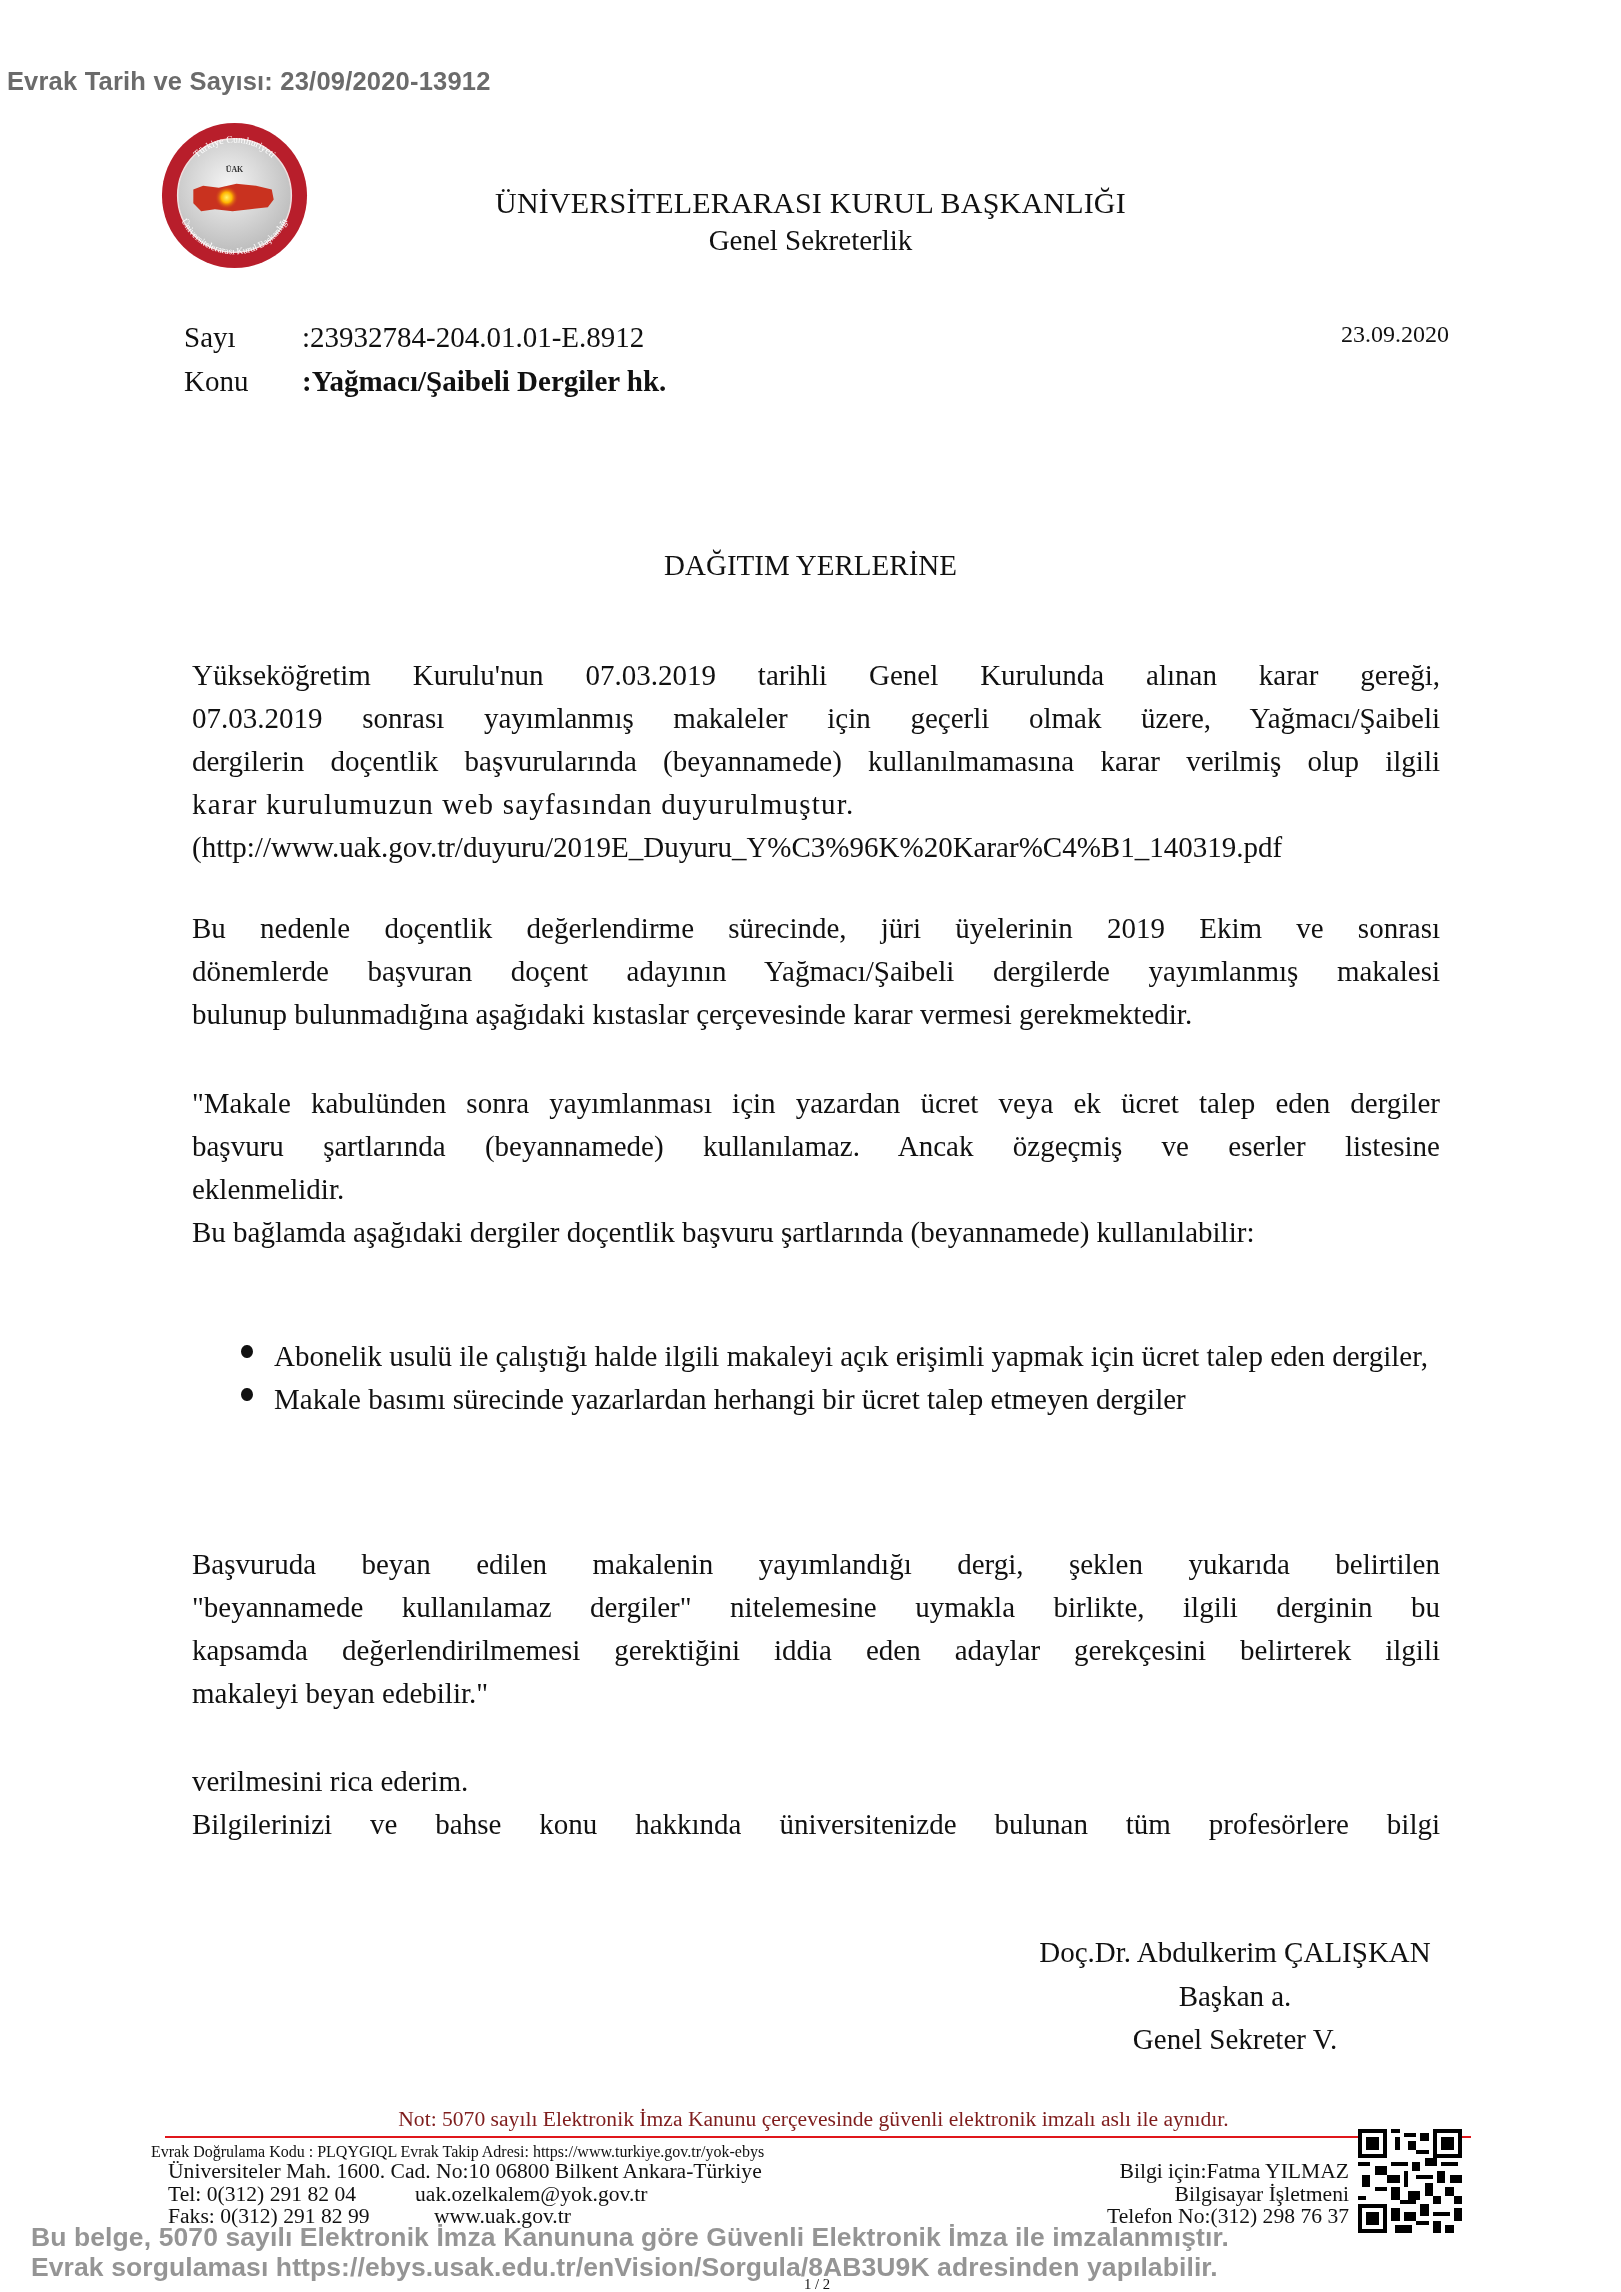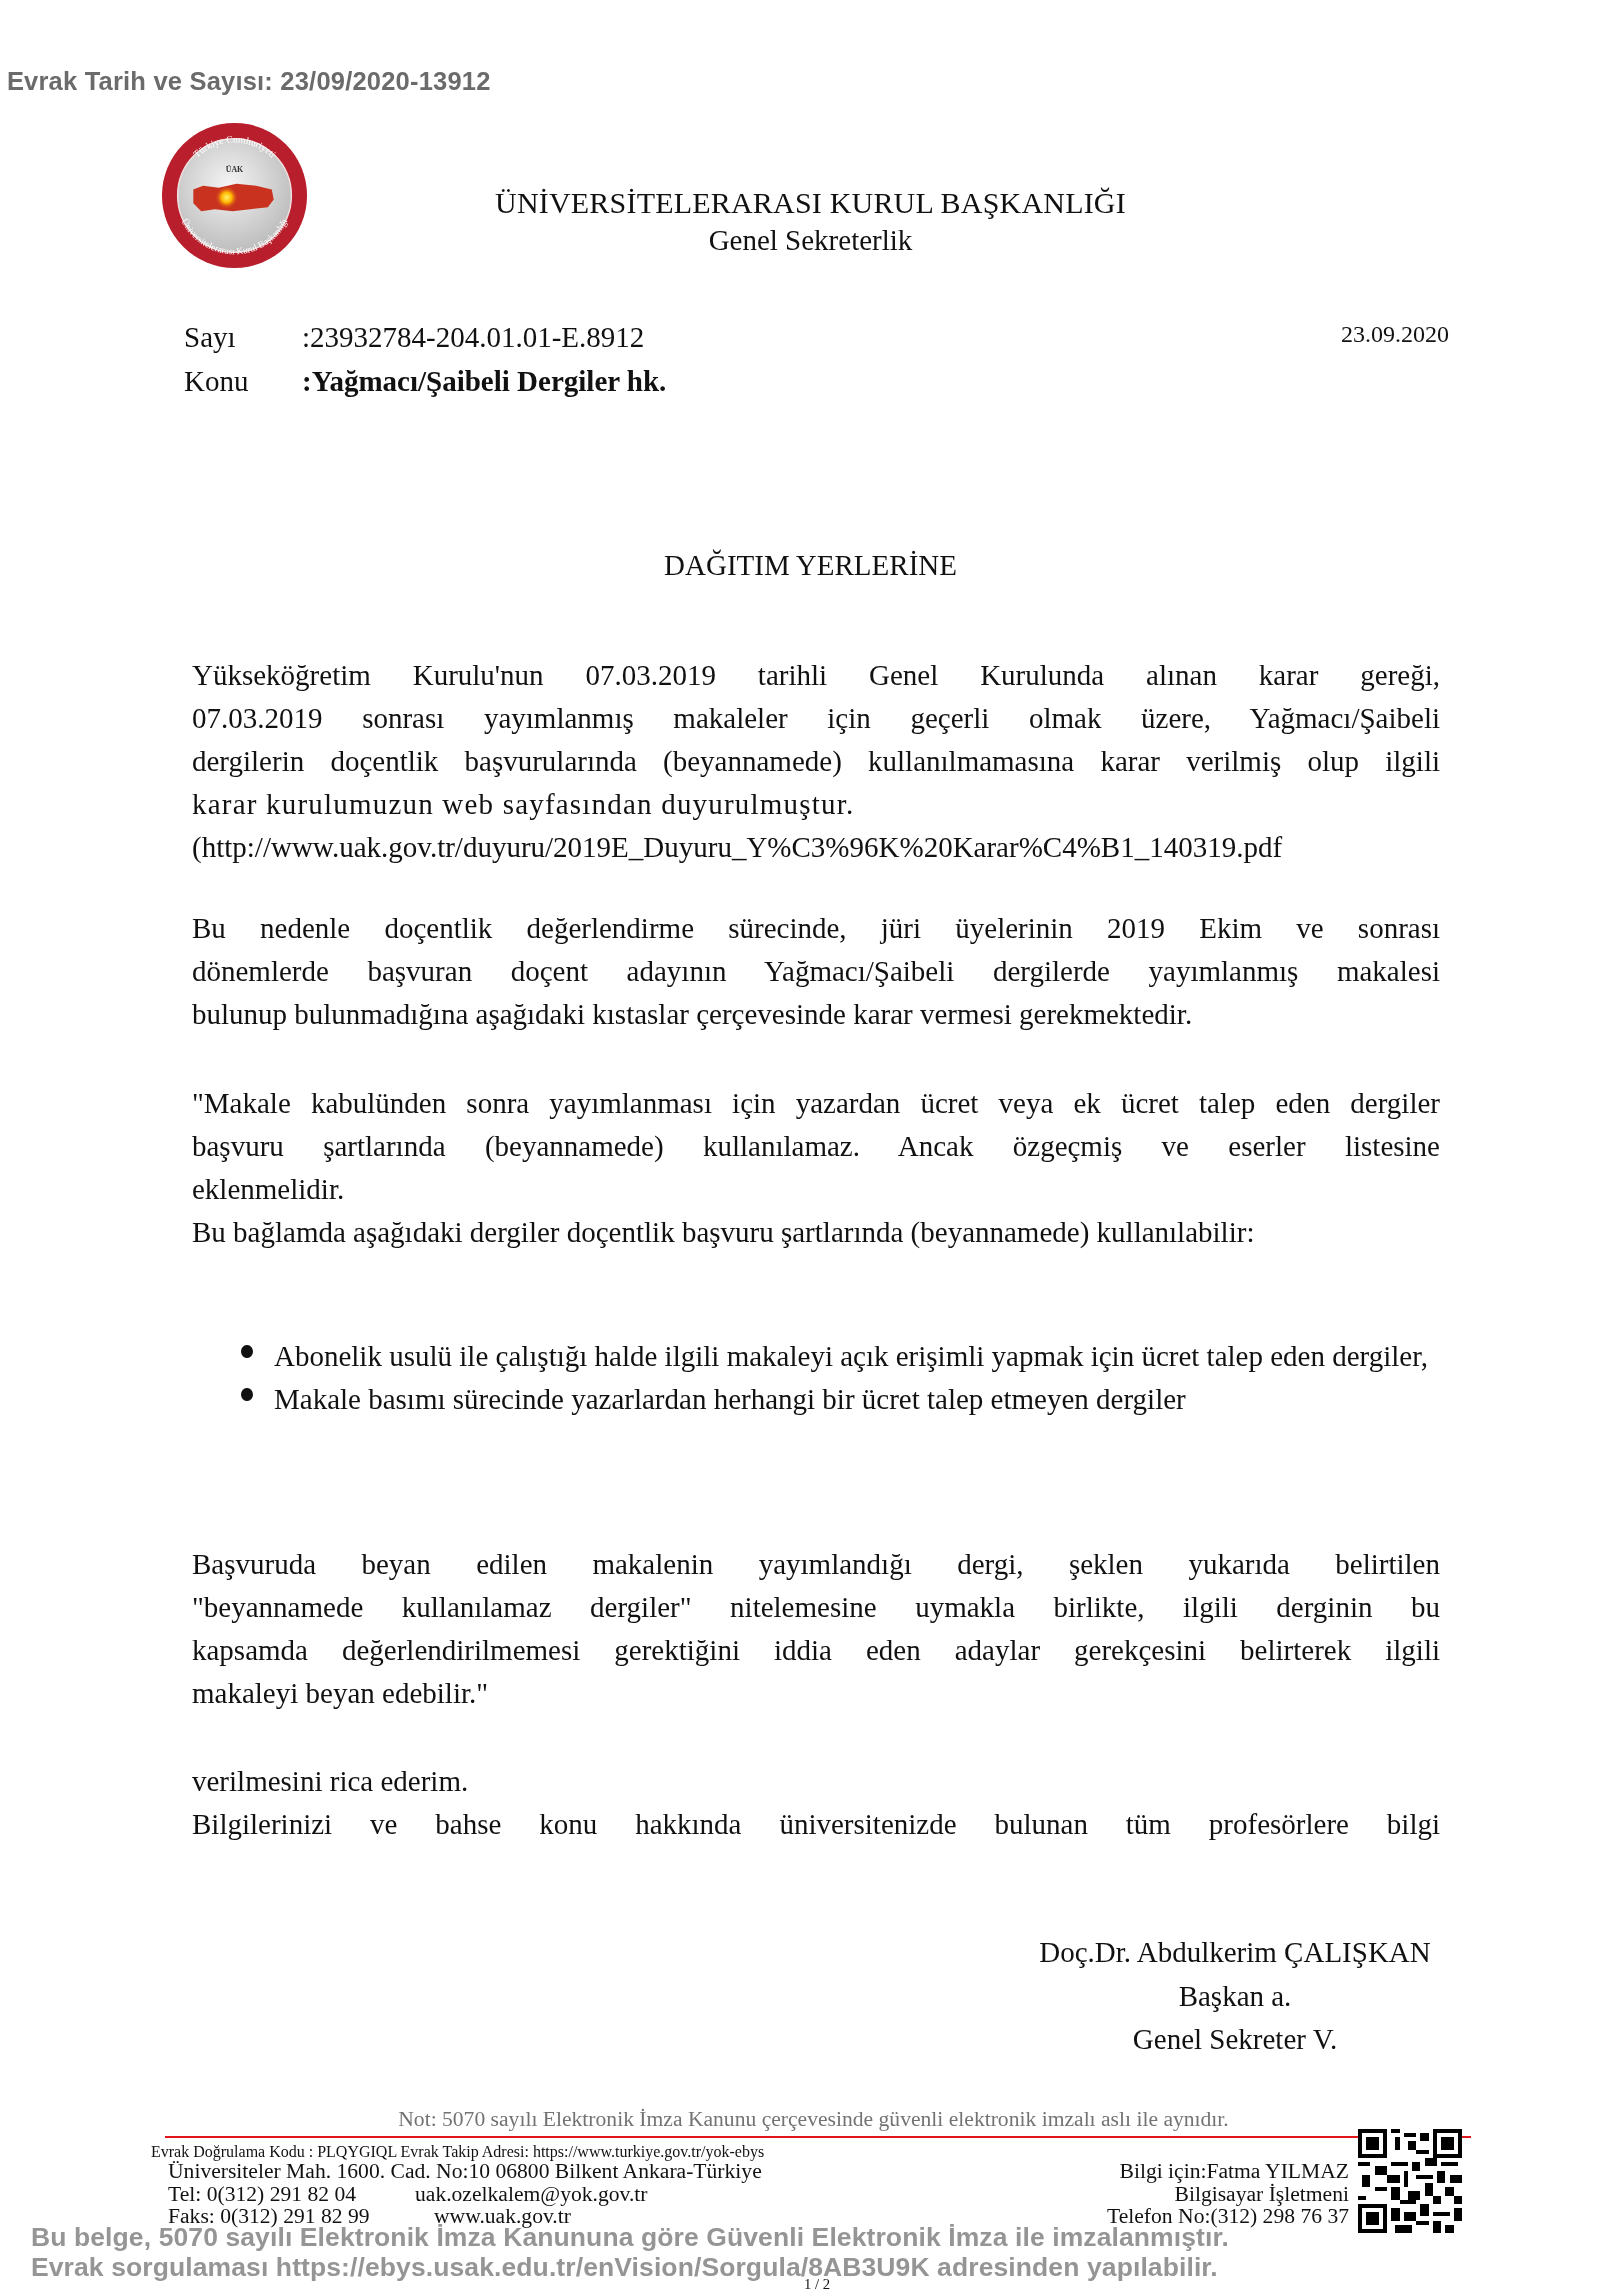--- a/index.html
+++ b/index.html
@@ -30,21 +30,21 @@
       left: 192px; width: 1248px; font-size: 29px; line-height: 43px; text-align: justify;
     }
     .para .line { display: block; text-align: justify; text-align-last: justify; height: 43px; white-space: nowrap; }
     .para .line.last { text-align-last: left; }
     .bullet-list { left: 235px; width: 1205px; top: 1335px; font-size: 29px; line-height: 43px; margin: 0; padding: 0; list-style: none; }
     .bullet-list li { position: relative; padding-left: 39px; }
     .bullet-list li .dot { position: absolute; left: 5.9px; top: 9.8px; width: 11.8px; height: 13.7px; border-radius: 50%; background: #111; }
     .sign { left: 990px; width: 490px; text-align: center; font-size: 29px; }
     .red-note {
       left: 157px; width: 1313px; top: 2107px; text-align: center;
-      font-size: 21.6px; color: #737373;
+      font-size: 21.6px; color: #7f1d1d;
     }
     .red-line { left: 165px; top: 2136px; width: 1306px; height: 2px; background: #e0161b; }
     .footer-small { left: 151px; top: 2143px; font-size: 16px; }
     .footer-addr { left: 168px; font-size: 21.6px; line-height: 22.5px; }
     .footer-right { right: 272px; text-align: right; font-size: 21.6px; line-height: 22.5px; }
     .qr { left: 1358px; top: 2129px; width: 104px; height: 104px; }
     .stamp-bottom {
       left: 31px; font-family: "Liberation Sans", sans-serif; font-weight: bold;
       font-size: 26.5px; color: #8a8a8a; opacity: 0.9; letter-spacing: 0.1px;
     }

